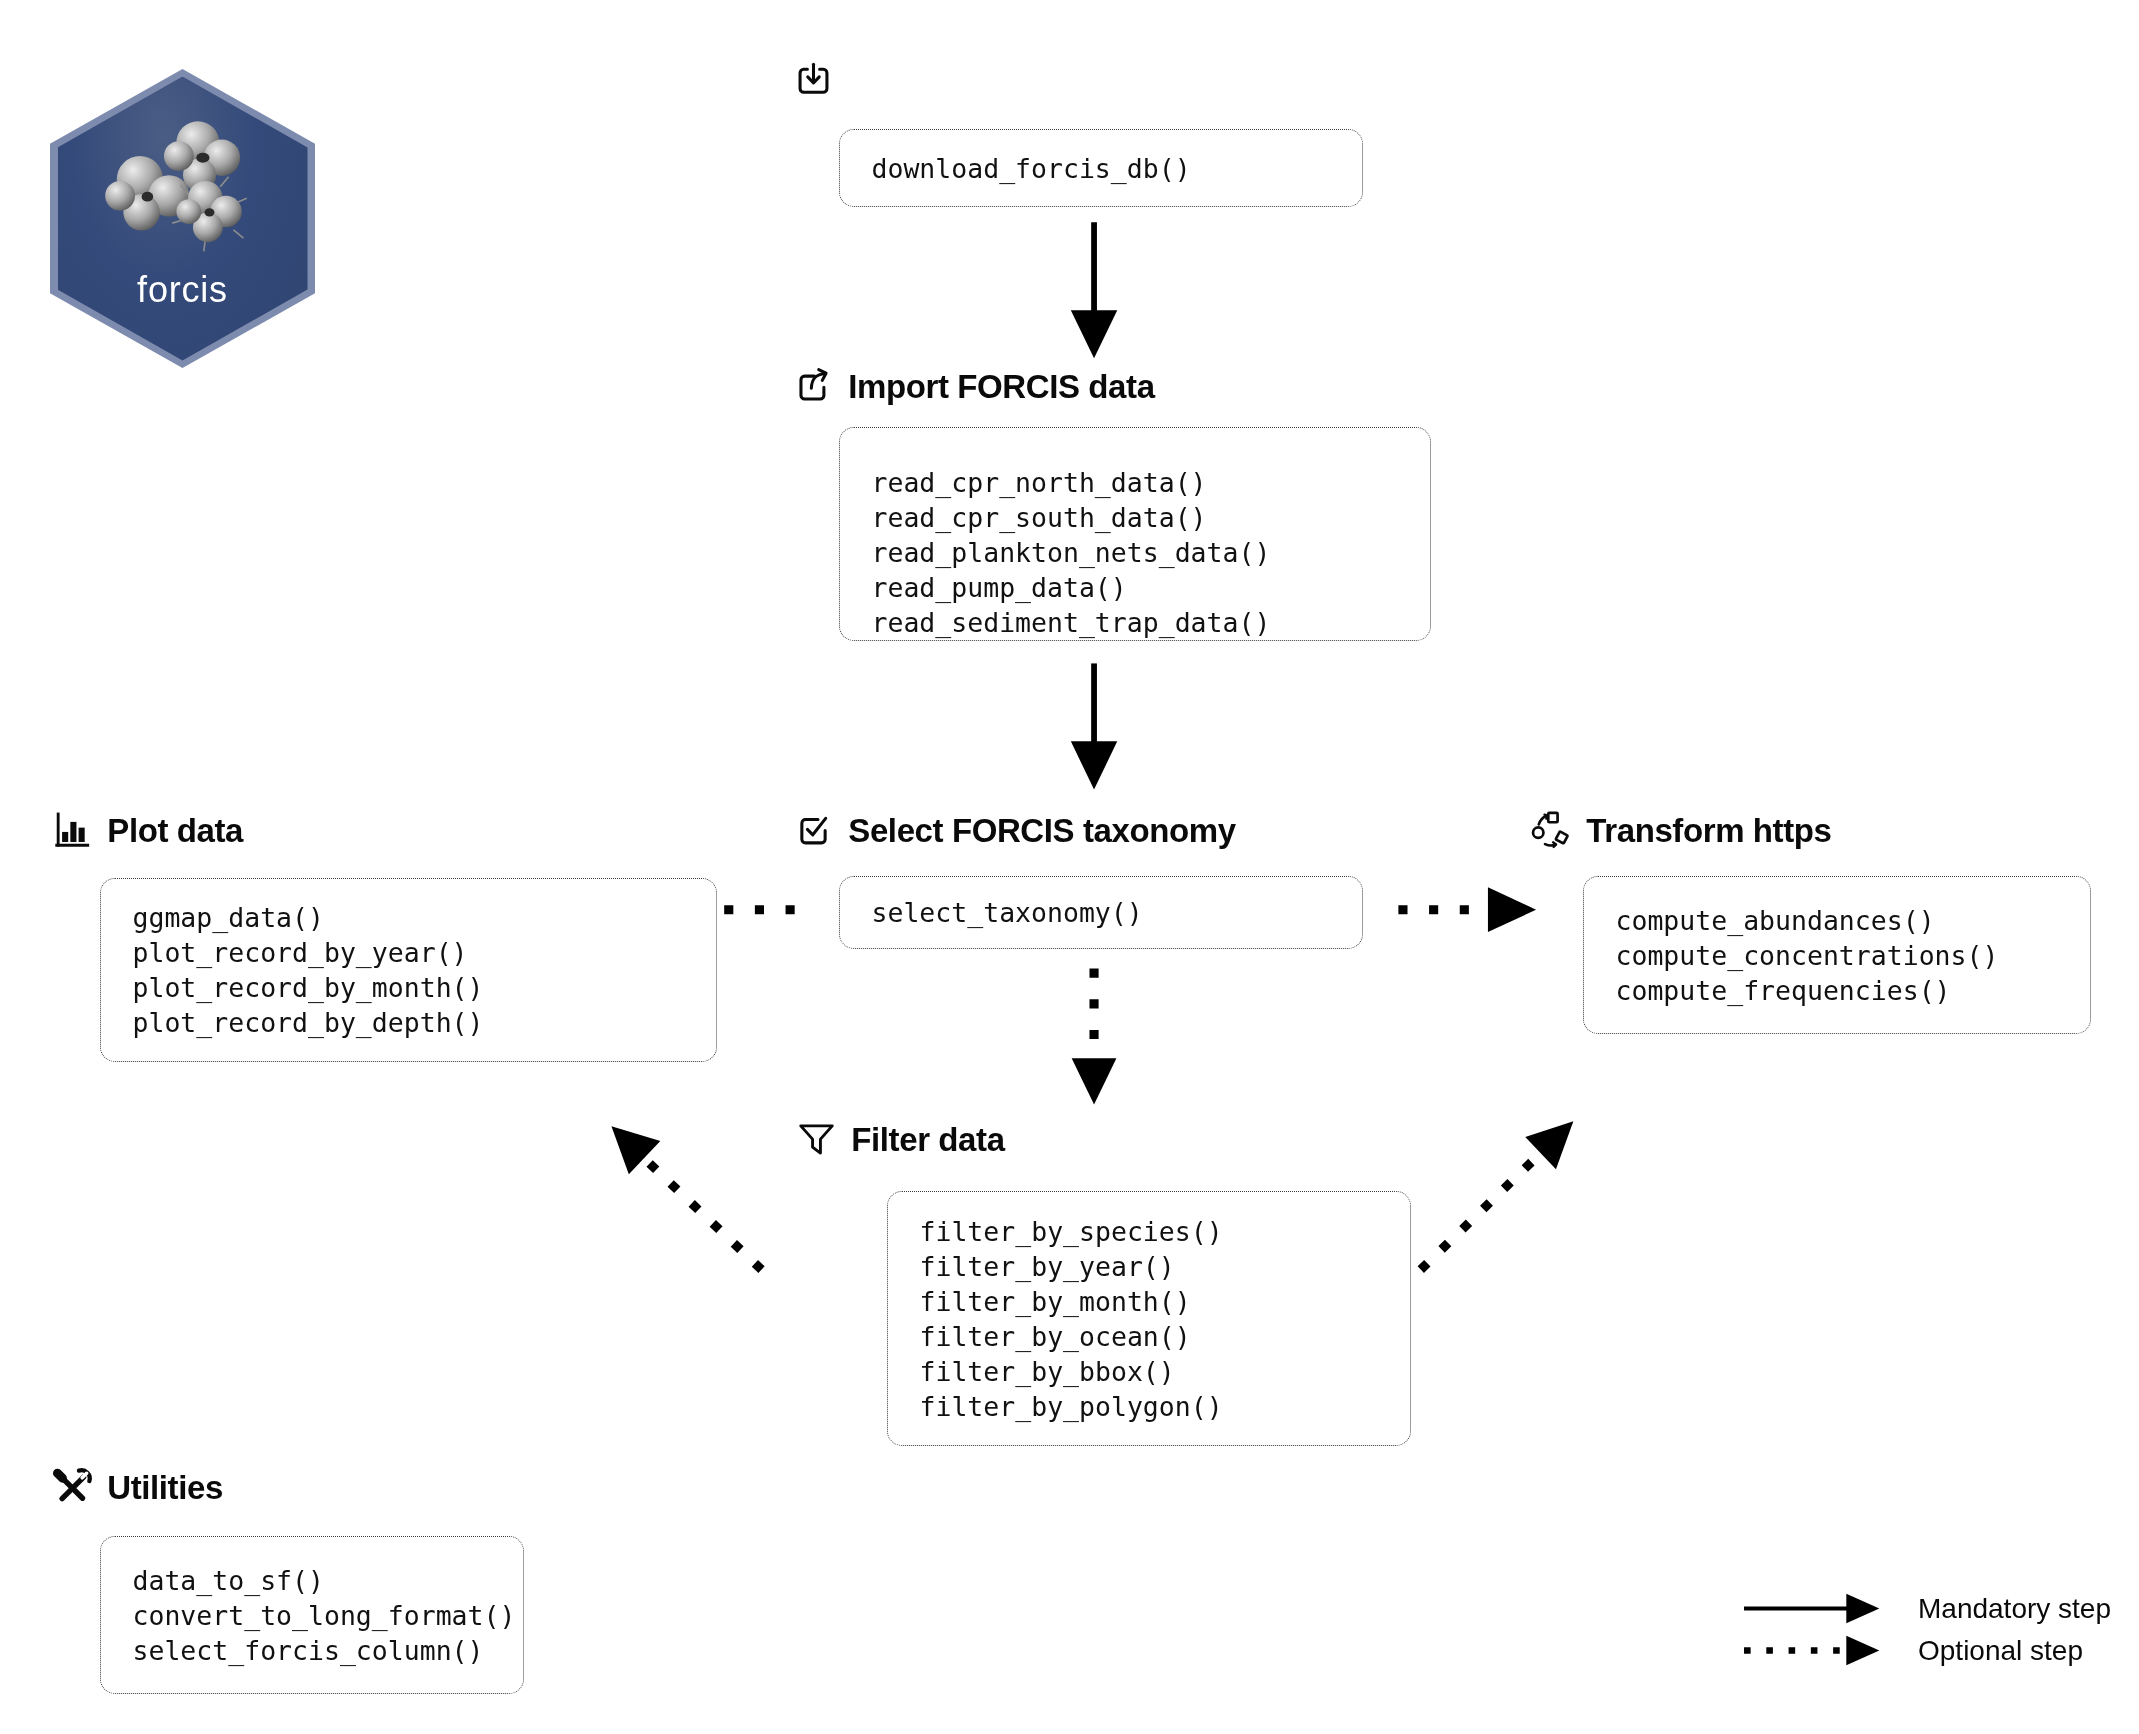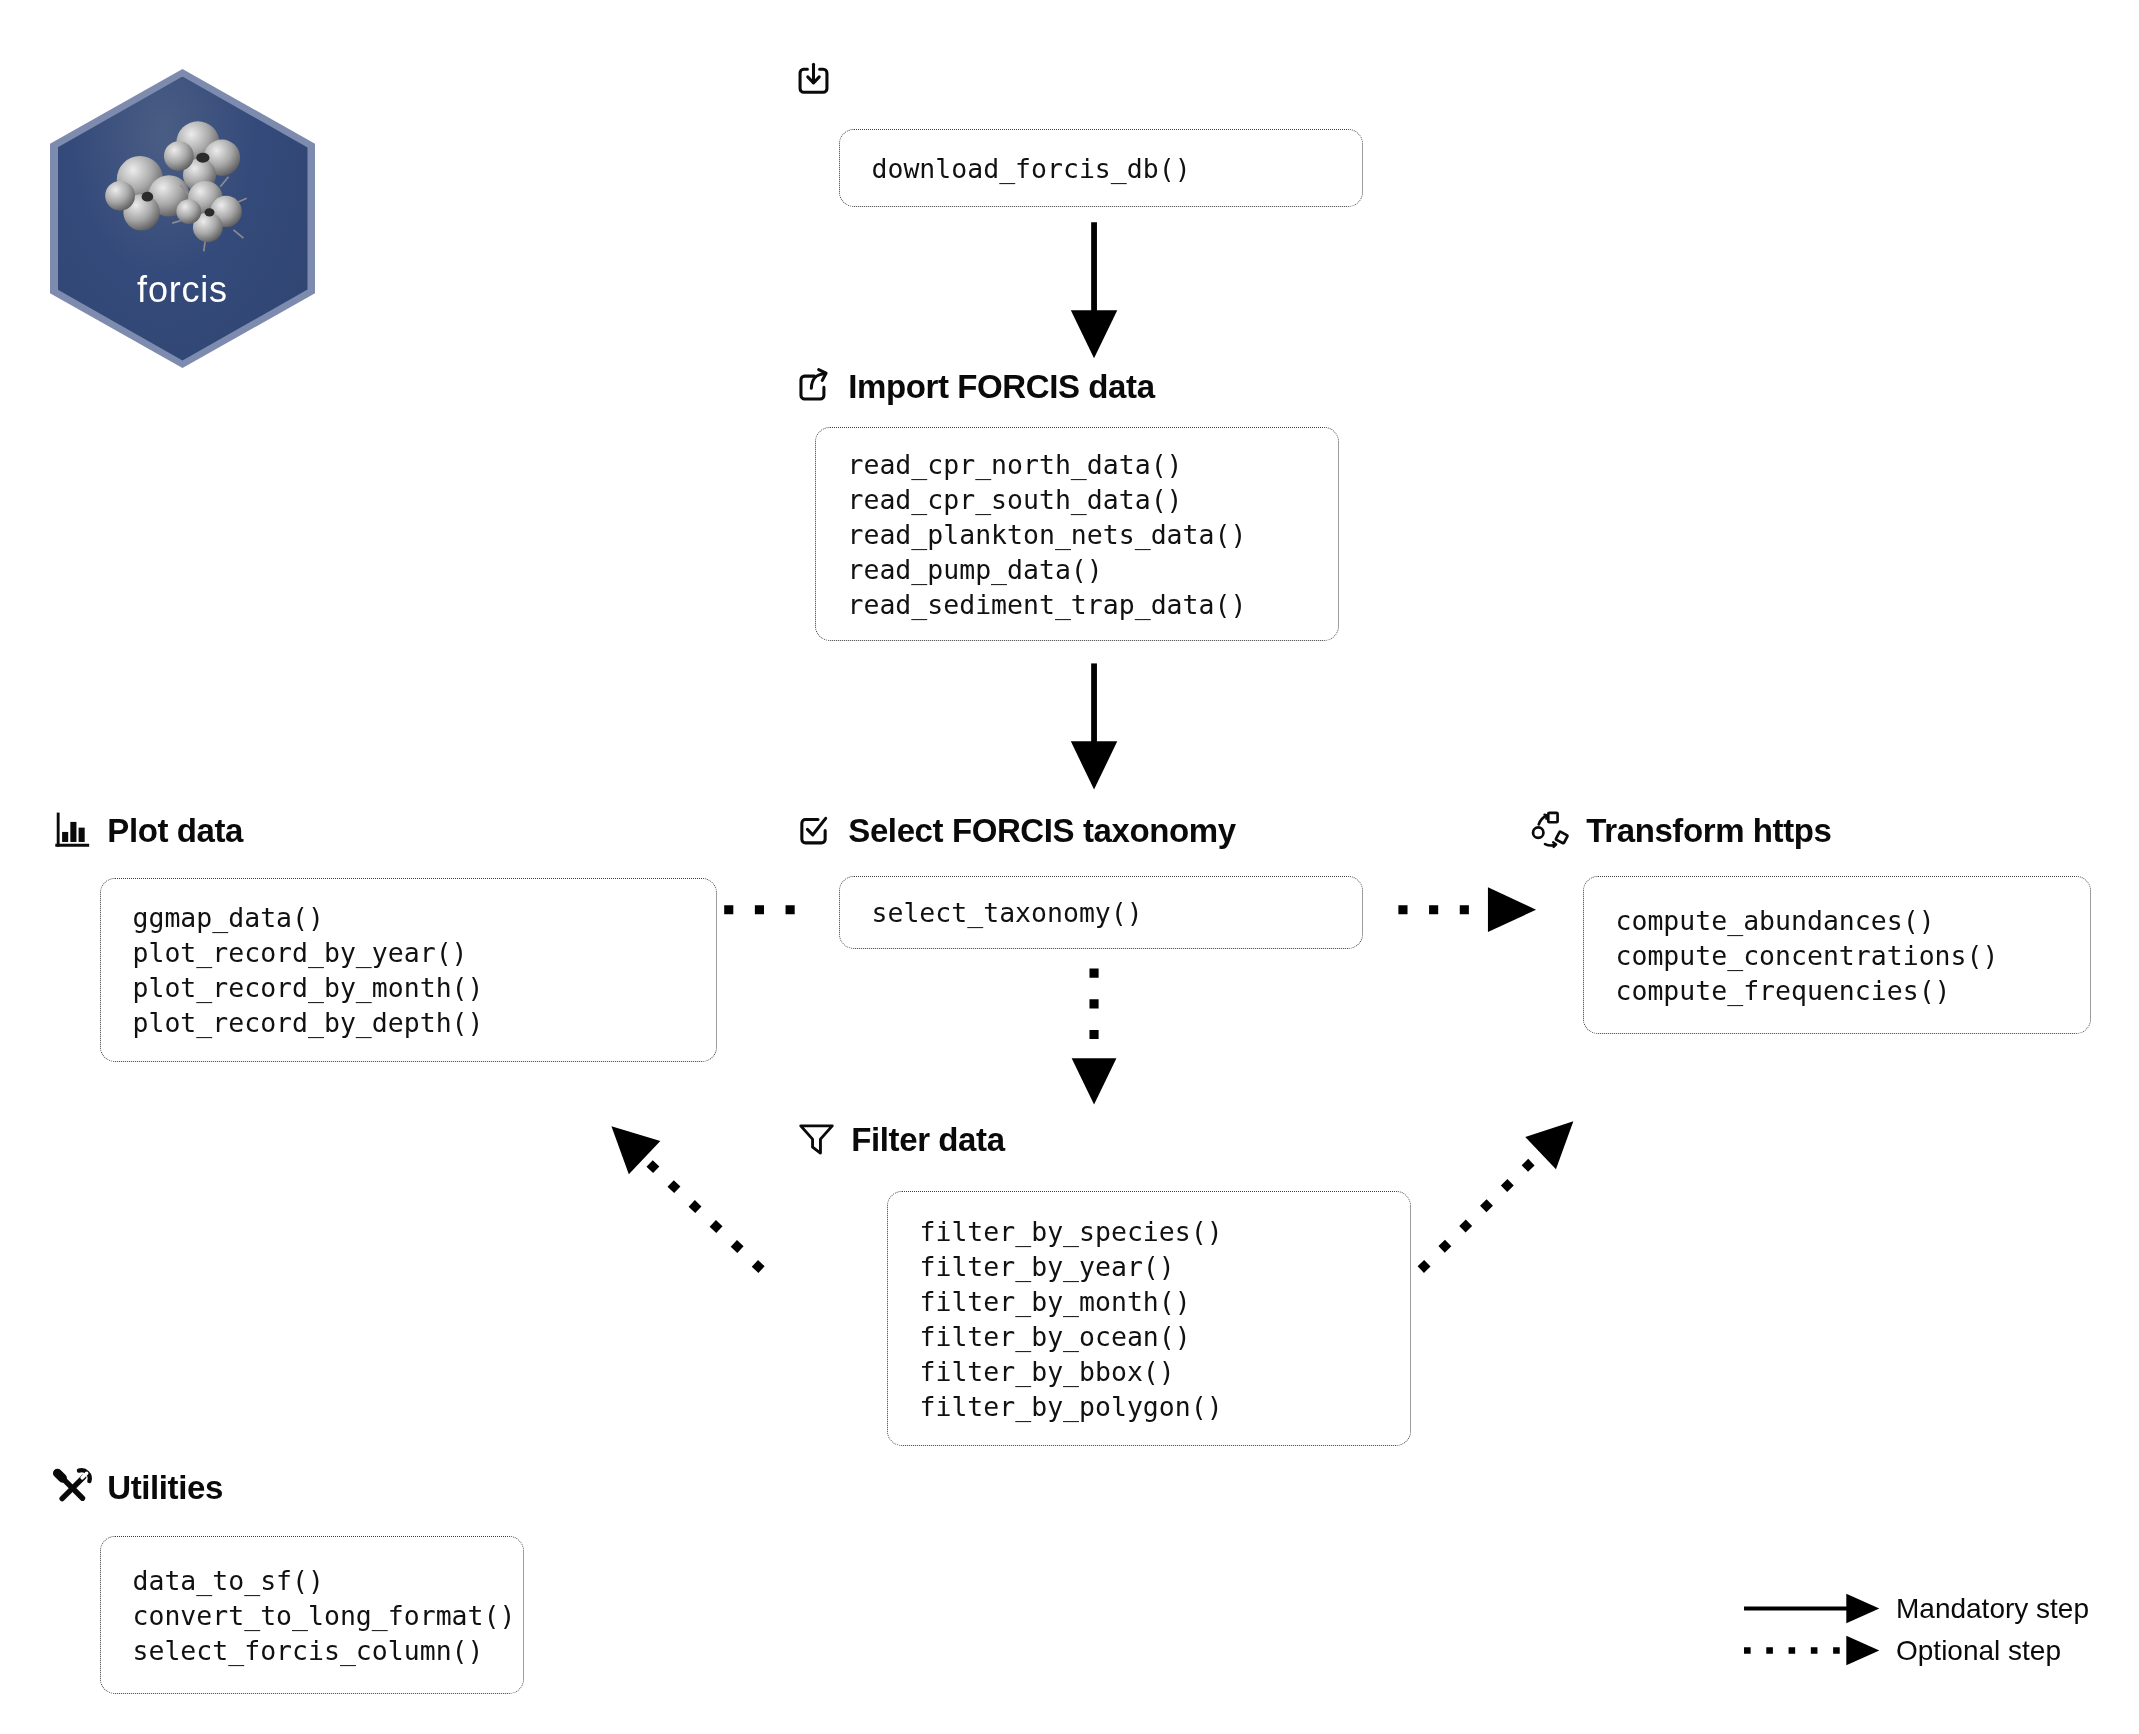--- a/index.html
+++ b/index.html
@@ -55,21 +55,21 @@
     font-size:36px;letter-spacing:0.8px;
   }
   .logourl{
     position:absolute;left:98px;top:255px;width:166px;
     transform:rotate(-26deg);
     color:#dfe4ee;font-size:8.3px;letter-spacing:0.4px;
     text-align:center;white-space:nowrap;
   }
   
   .legendrow{
-    position:absolute;display:flex;align-items:center;gap:13px;
+    position:absolute;display:flex;align-items:center;gap:35px;
     color:#0a0a0a;font-size:28px;
   }
   .legendrow svg{width:141px;height:33px;flex:0 0 auto;}
   .legendlabel{white-space:nowrap;}
 </style>
 </head>
 <body>
 
 <div id="canvas">
 
@@ -173,21 +173,21 @@
   </div>
 
   <div class="header" style="left:792px;top:365px;">
     <svg class="hicon" viewBox="0 0 24 24" fill="none" stroke="#0a0a0a" stroke-width="1.7" stroke-linecap="round" stroke-linejoin="round">
       <path d="M12.5 6.2 H7 C5.9 6.2 5 7.1 5 8.2 V17 C5 18.1 5.9 19 7 19 H15.8 C16.9 19 17.8 18.1 17.8 17 V12.5"></path>
       <path d="M10.8 13 C11 8 13 5.2 18.6 4.8"></path>
       <path d="M14.9 2.6 L19 4.6 L16.9 8.6"></path>
     </svg>
     <span class="htitle">Import FORCIS data</span>
   </div>
-  <div class="fnbox" style="left:815px;top:427px;width:524px;height:214px;">
+  <div class="fnbox" style="left:839px;top:427px;width:592px;height:214px;align-items:flex-end;">
     <div class="code"><div>read_cpr_north_data()</div><div>read_cpr_south_data()</div><div>read_plankton_nets_data()</div><div>read_pump_data()</div><div>read_sediment_trap_data()</div></div>
   </div>
 
   <div class="header" style="left:792px;top:809px;">
     <svg class="hicon" viewBox="0 0 24 24" fill="none" stroke="#0a0a0a" stroke-width="1.7" stroke-linecap="round" stroke-linejoin="round">
       <path d="M18.5 12 V16.9 C18.5 18 17.6 18.9 16.5 18.9 H7.5 C6.4 18.9 5.5 18 5.5 16.9 V7.9 C5.5 6.8 6.4 5.9 7.5 5.9 H14.5"></path>
       <path d="M8.6 11.4 L11.6 14.4 L18.8 5.2"></path>
     </svg>
     <span class="htitle">Select FORCIS taxonomy</span>
   </div>

